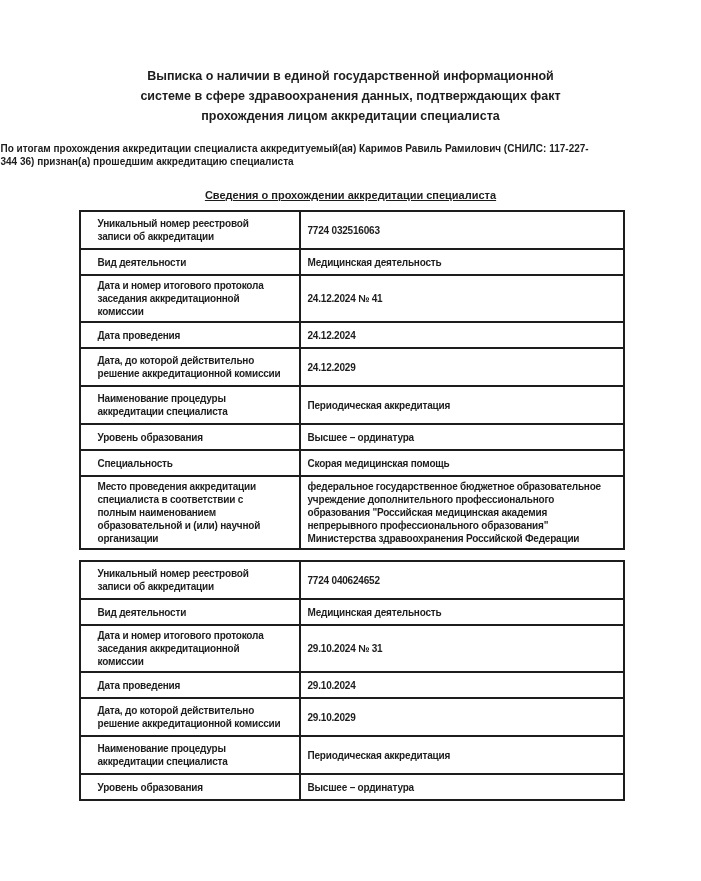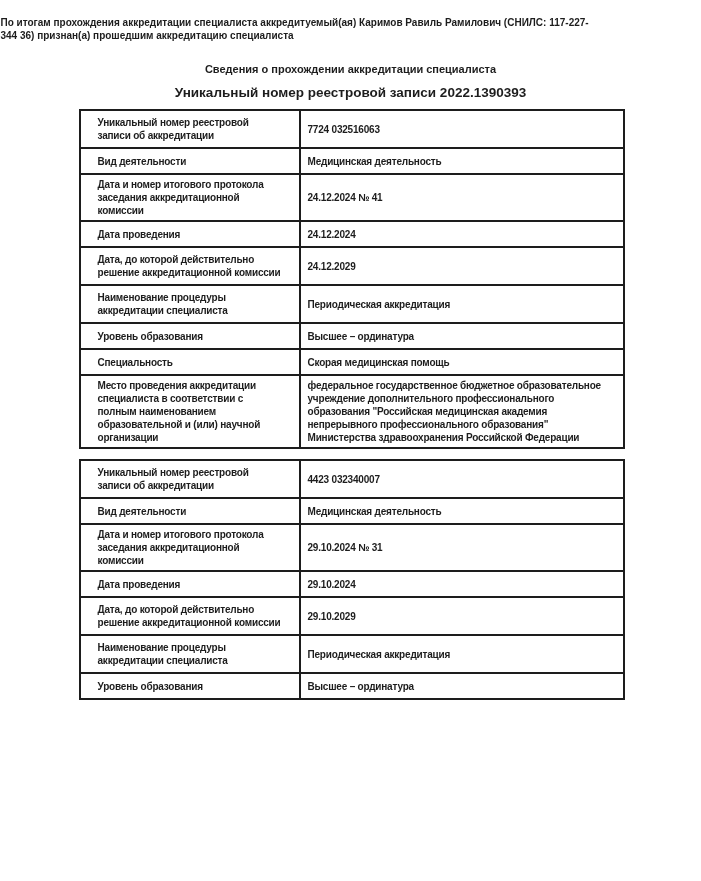--- a/index.html
+++ b/index.html
@@ -49,20 +49,21 @@
     margin-left: -78px;
     margin-top: 16px;
     font-size: 10px;
     line-height: 13px;
     white-space: pre;
   }
   .section-heading {
     margin-top: 21px;
     text-align: center;
     font-size: 11px;
+    text-decoration: underline;
   }
   .registry-heading {
     margin-top: 10px;
     text-align: center;
     font-size: 13.5px;
   }
   table.acc-table {
     width: 544px;
     margin-top: 9px;
     border-collapse: collapse;
@@ -84,28 +85,30 @@
   .acc-table td.val { padding: 3px 7px; }
   tr.h1 td { height: 18px; }
   tr.h2 td { height: 30px; }
 </style>
 </head>
 <body>
 
 <div class="page">
   <div class="content">
 
+    <div class="doc-title">Выписка о наличии в единой государственной информационной
+системе в сфере здравоохранения данных, подтверждающих факт
+прохождения лицом аккредитации специалиста</div>
 
 
     <div class="intro">По итогам прохождения аккредитации специалиста аккредитуемый(ая) Каримов Равиль Рамилович (СНИЛС: 117-227-
 344 36) признан(а) прошедшим аккредитацию специалиста</div>
 
     <div class="section-heading">Сведения о прохождении аккредитации специалиста</div>
 
-    <div class="registry-heading">Уникальный номер реестровой записи 2022.1390393</div>
 
     <table class="acc-table">
       <colgroup>
           <col class="c-label">
           <col class="c-value">
         </colgroup>
       <tbody>
         <tr class="h2">
           <td class="lbl">Уникальный номер реестровой записи об аккредитации</td>
           <td class="val">7724 032516063</td>
@@ -146,21 +149,21 @@
     </table>
 
     <table class="acc-table">
       <colgroup>
           <col class="c-label">
           <col class="c-value">
         </colgroup>
       <tbody>
         <tr class="h2">
           <td class="lbl">Уникальный номер реестровой записи об аккредитации</td>
-          <td class="val">4423 032340007</td>
+          <td class="val">7724 040624652</td>
         </tr>
         <tr class="h1">
           <td class="lbl">Вид деятельности</td>
           <td class="val">Медицинская деятельность</td>
         </tr>
         <tr class="h2">
           <td class="lbl">Дата и номер итогового протокола заседания аккредитационной комиссии</td>
           <td class="val">29.10.2024 № 31</td>
         </tr>
         <tr class="h1">

